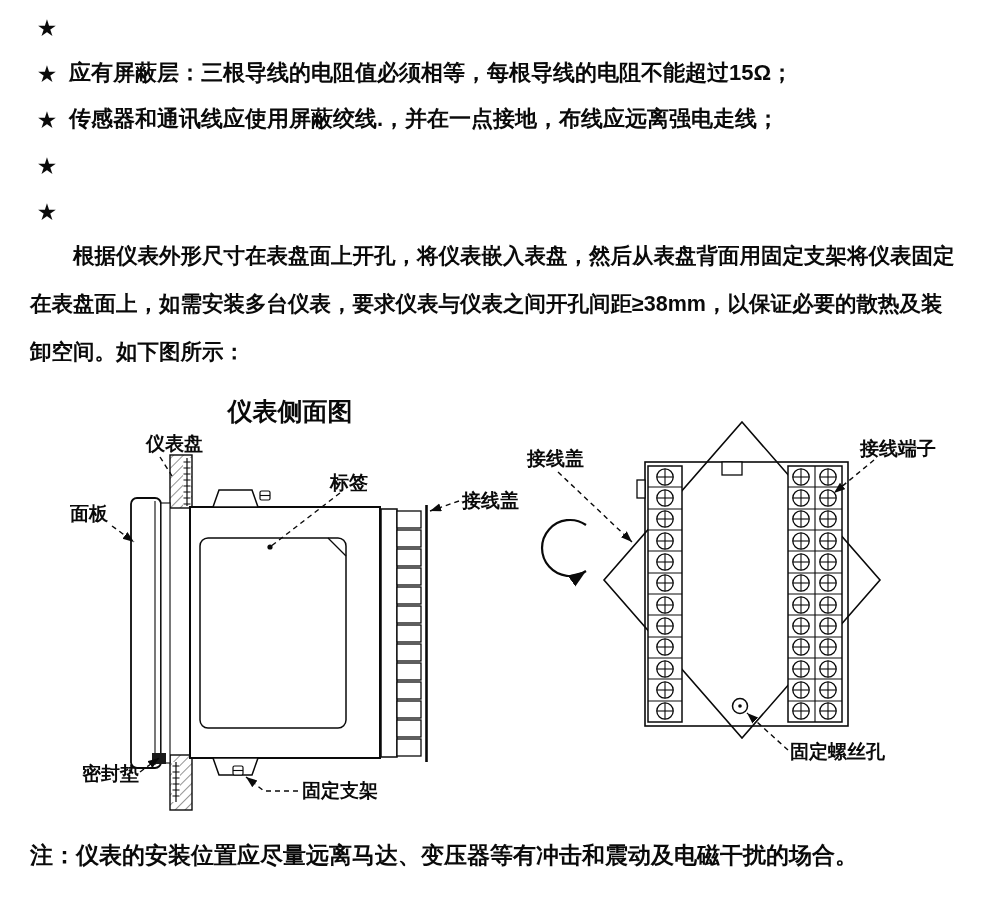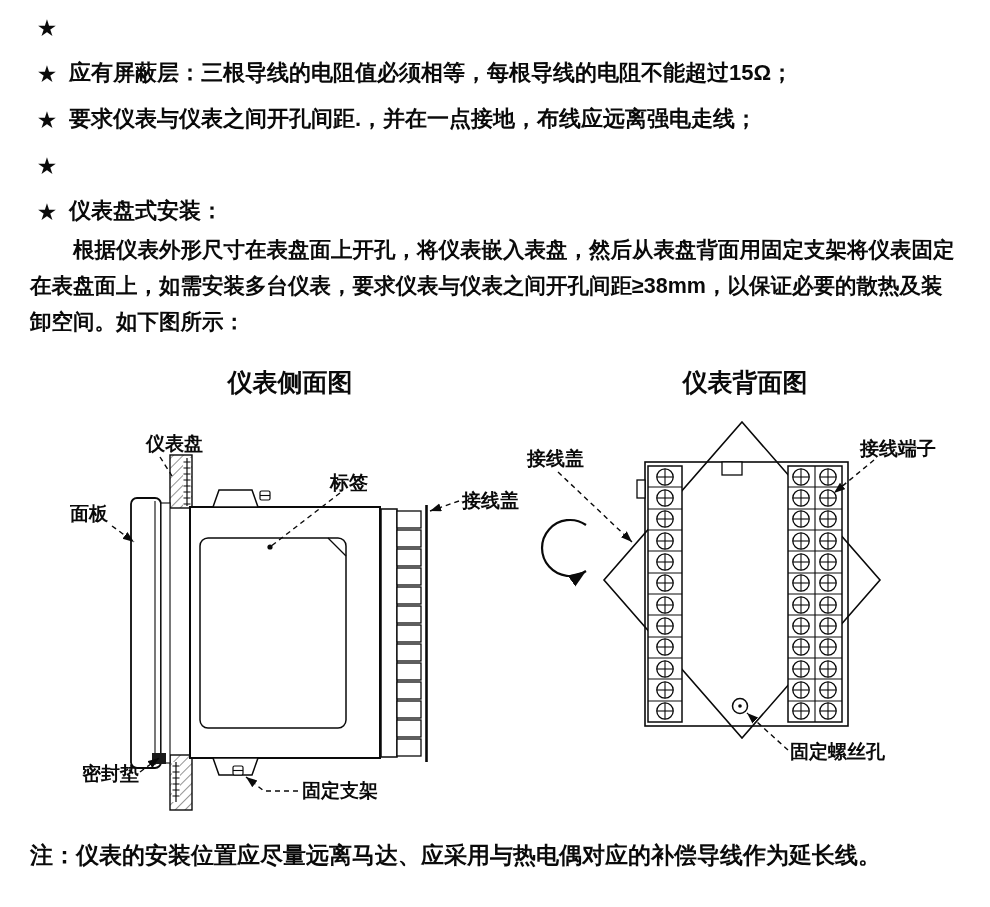--- a/index.html
+++ b/index.html
@@ -6,23 +6,23 @@
   html,body { background:#ffffff; }
   .page {
     position:relative; width:990px; height:907px; background:#fff;
     font-family:"Liberation Sans", sans-serif; color:#0a0a0a; overflow:hidden;
   }
   .bullets { list-style:none; padding:14px 20px 0 38px; }
   .bullets li { display:flex; align-items:flex-start; margin-bottom:19px;
     font-size:22px; font-weight:700; line-height:26px; }
   .star { font-size:20px; margin-right:13px; margin-top:1px; }
   .para { position:absolute; left:30px; top:232px; width:932px;
-    font-size:21.5px; font-weight:700; line-height:36px; text-indent:2em; }
+    font-size:21.5px; font-weight:700; line-height:48px; text-indent:2em; }
   .fig-title { position:absolute; font-family:"Liberation Serif", serif;
-    font-size:25px; font-weight:700; text-align:center; }
+    font-size:25px; font-weight:700; text-align:center;margin-top:29px; }
   #title-side { left:30px;  top:366px; width:520px; }
   #title-back { left:505px; top:366px; width:480px; }
   .diagram { position:absolute; }
   #svg-side { left:30px;  top:400px; }
   #svg-back { left:500px; top:400px; }
   .note { position:absolute; left:30px; top:840px; width:945px;
     font-size:23px; font-weight:700; }
   svg text { font-family:"Liberation Sans", sans-serif; font-size:19px;
     font-weight:700; fill:#0a0a0a; }
   .dash { stroke:#0a0a0a; stroke-width:1.4; stroke-dasharray:5 4; fill:none; }
@@ -37,35 +37,33 @@
   <ul class="bullets">
     <li>
       <span class="star">★</span>
     </li>
     <li>
       <span class="star">★</span>
       <span>应有屏蔽层：三根导线的电阻值必须相等，每根导线的电阻不能超过15Ω；</span>
     </li>
     <li>
       <span class="star">★</span>
-      <span>要求仪表与仪表之间开孔间距.，并在一点接地，布线应远离强电走线；</span>
-    </li>
-    <li>
-      <span class="star">★</span>
-    </li>
-    <li>
-      <span class="star">★</span>
-      <span>仪表盘式安装：</span>
+      <span>传感器和通讯线应使用屏蔽绞线.，并在一点接地，布线应远离强电走线；</span>
+    </li>
+    <li>
+      <span class="star">★</span>
+    </li>
+    <li>
+      <span class="star">★</span>
     </li>
   </ul>
 
   <p class="para">根据仪表外形尺寸在表盘面上开孔，将仪表嵌入表盘，然后从表盘背面用固定支架将仪表固定在表盘面上，如需安装多台仪表，要求仪表与仪表之间开孔间距≥38mm，以保证必要的散热及装卸空间。如下图所示：</p>
 
   <div class="fig-title" id="title-side">仪表侧面图</div>
-  <div class="fig-title" id="title-back">仪表背面图</div>
 
   <svg class="diagram" id="svg-side" width="500" height="420" viewBox="0 0 500 420">
     <defs>
       <pattern id="hatch" patternUnits="userSpaceOnUse" width="7" height="7" patternTransform="rotate(45)">
         <line x1="0" y1="0" x2="0" y2="7" stroke="#3a3a3a" stroke-width="1.1"></line>
       </pattern>
       <marker id="arrS" markerWidth="10" markerHeight="8" refX="8" refY="3" orient="auto" markerUnits="strokeWidth">
         <path d="M0,0 L8,3 L0,6 Z" fill="#0a0a0a"></path>
       </marker>
       <rect id="tcell" width="24" height="17" fill="#ffffff" stroke="#0a0a0a" stroke-width="1.3"></rect>
@@ -220,14 +218,14 @@
 
     <line class="dash" x1="58" y1="72" x2="132" y2="142" marker-end="url(#arrB)"></line>
     <line class="dash" x1="374" y1="60" x2="334" y2="93" marker-end="url(#arrB)"></line>
     <line class="dash" x1="288" y1="350" x2="247" y2="313" marker-end="url(#arrB)"></line>
 
     <text x="27" y="65">接线盖</text>
     <text x="360" y="55">接线端子</text>
     <text x="290" y="358">固定螺丝孔</text>
   </svg>
 
-  <p class="note">注：仪表的安装位置应尽量远离马达、应采用与热电偶对应的补偿导线作为延长线。</p>
+  <p class="note">注：仪表的安装位置应尽量远离马达、变压器等有冲击和震动及电磁干扰的场合。</p>
 </div>
 
 </body></html>

